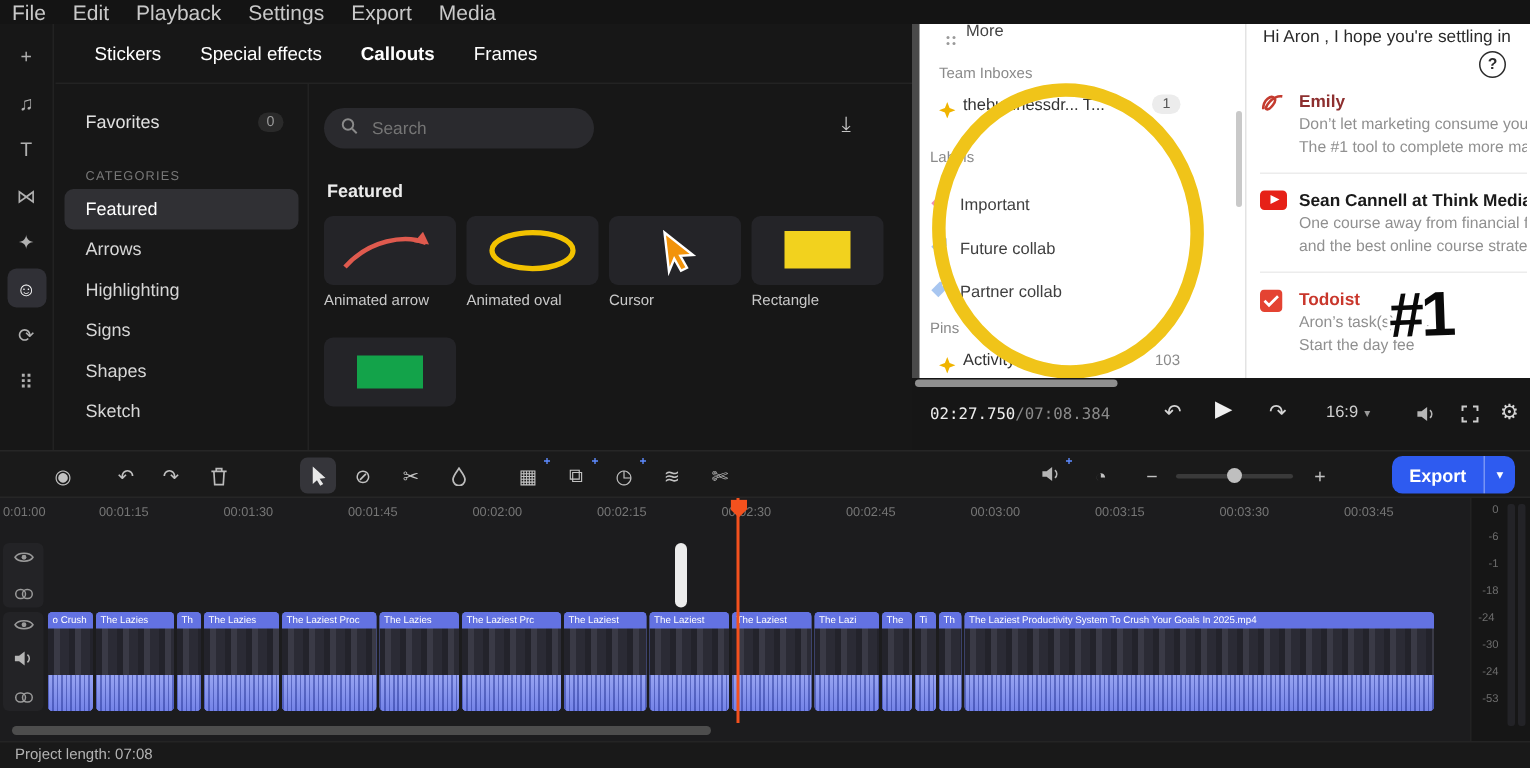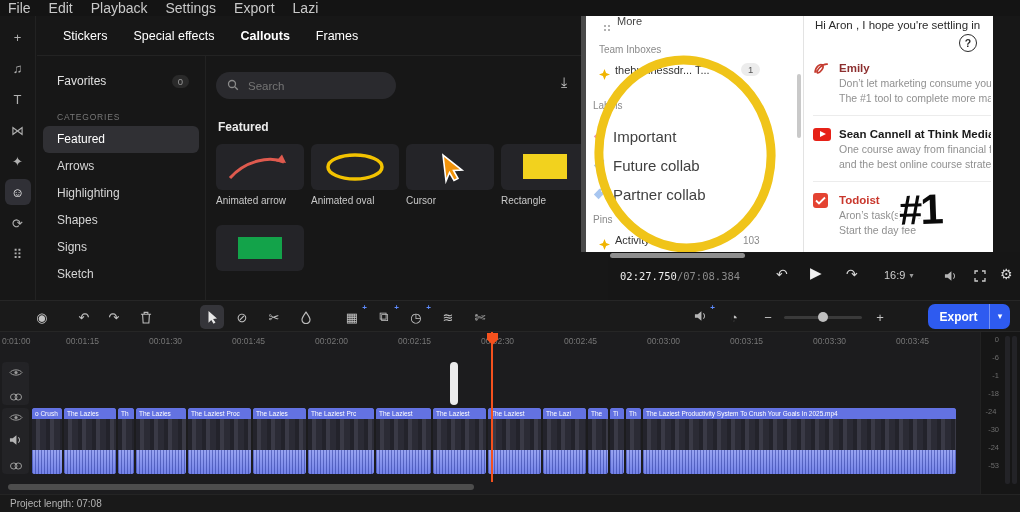--- a/index.html
+++ b/index.html
@@ -27,23 +27,23 @@
   .library{position:absolute;left:206px;top:56px;width:402px;height:244px;overflow:hidden}
   .searchbox{position:absolute;left:10px;top:16px;width:180px;height:27px;background:#2a2a2e;border-radius:14px;display:flex;align-items:center;gap:7px;padding-left:11px;box-sizing:border-box}
   .search-input{background:transparent;border:none;outline:none;color:#ddd;font-size:11.5px;width:130px;font-family:"Liberation Sans",sans-serif}
   .download{position:absolute;left:355px;top:18px;font-size:14px;color:#c5c5c5}
   .section-title{position:absolute;left:12px;top:64px;font-size:12px;font-weight:700;color:#ececec}
   .lib-grid{position:absolute;left:10px;top:88px;width:396px;display:flex;flex-wrap:wrap}
   .lib-item{width:88px;margin:0 7px 18px 0}
   .lib-box{width:88px;height:46px;background:#242428;border-radius:6px;display:flex;align-items:center;justify-content:center;overflow:hidden}
   .lib-label{font-size:10px;color:#c9c9c9;margin-top:5px;height:12px;white-space:nowrap}
   
-  .preview{position:absolute;left:581px;top:16px;width:412px;height:236px;background:#fff;overflow:hidden;color:#333}
+  .preview{position:absolute;left:608px;top:16px;width:412px;height:236px;background:#fff;overflow:hidden;color:#333}
   .p-gray{color:#8a8a8a;font-size:10px}
-  .label-row{display:flex;align-items:center;gap:8px;height:29px;font-size:15px;color:#3f3f3f}
+  .label-row{display:flex;align-items:center;gap:8px;height:29px;font-size:11px;color:#3f3f3f}
   .msg{display:flex;gap:7px;padding:10px 0 9px}
   .msg + .msg{border-top:1px solid #ececec}
   .msg-icon{flex:none;width:19px;padding-top:1px}
   .msg-body{min-width:0}
   .msg-sender{font-size:11.5px;font-weight:700;line-height:16px;white-space:nowrap;overflow:hidden}
   .msg-line{font-size:10.5px;line-height:15px;color:#909090;white-space:nowrap;overflow:hidden}
   .yt{display:inline-block;width:18px;height:13px;background:#e62117;border-radius:3px;position:relative}
   .yt-tri{position:absolute;left:6.5px;top:3.2px;border-left:6px solid #fff;border-top:3.4px solid transparent;border-bottom:3.4px solid transparent}
   .num-overlay{position:absolute;left:318px;top:170px;font-size:42px;font-weight:900;color:#0a0a0a;letter-spacing:-2px;transform:rotate(-2deg);z-index:7;
     text-shadow:2px 0 #fff,-2px 0 #fff,0 2px #fff,0 -2px #fff,2px 2px #fff,-2px -2px #fff,2px -2px #fff,-2px 2px #fff}
@@ -79,21 +79,21 @@
 <body>
 
 <div class="app">
 
   <div class="menubar">
       <span class="menu-item">File</span>
       <span class="menu-item">Edit</span>
       <span class="menu-item">Playback</span>
       <span class="menu-item">Settings</span>
       <span class="menu-item">Export</span>
-      <span class="menu-item">Lazi</span>
+      <span class="menu-item">Media</span>
     </div>
 
   <div class="rail">
       <div class="rail-icon">+</div>
       <div class="rail-icon">♫</div>
       <div class="rail-icon">T</div>
       <div class="rail-icon">⋈</div>
       <div class="rail-icon">✦</div>
       <div class="rail-icon active">☺</div>
       <div class="rail-icon">⟳</div>
@@ -110,22 +110,22 @@
   <div class="catpanel">
     <div class="fav-row">
       <span>Favorites</span>
       <span class="fav-count">0</span>
     </div>
     <div class="cat-caption">CATEGORIES</div>
     <div class="cat-list">
         <div class="cat-item active">Featured</div>
         <div class="cat-item">Arrows</div>
         <div class="cat-item">Highlighting</div>
+        <div class="cat-item">Signs</div>
         <div class="cat-item">Shapes</div>
-        <div class="cat-item">Signs</div>
         <div class="cat-item">Sketch</div>
       </div>
   </div>
 
   <div class="library">
     <div class="searchbox">
       <span><svg width="12" height="12" viewBox="0 0 12 12">
             <circle cx="5" cy="5" r="3.5" fill="none" stroke="#8a8a8a" stroke-width="1.3"></circle>
             <path d="M7.8 7.8l3 3" stroke="#8a8a8a" stroke-width="1.3"></path>
           </svg></span>

